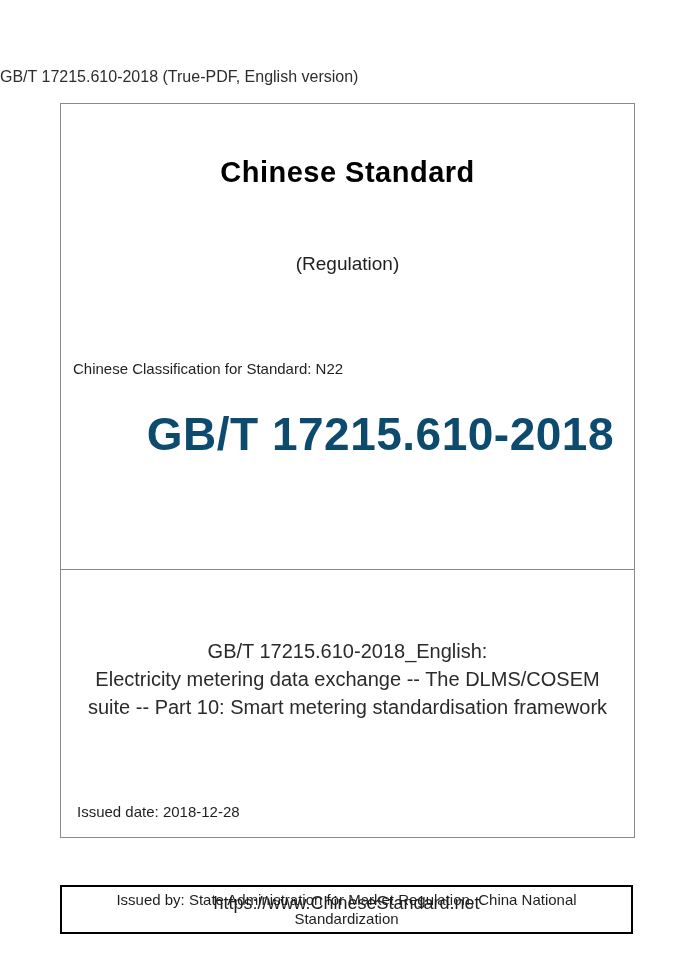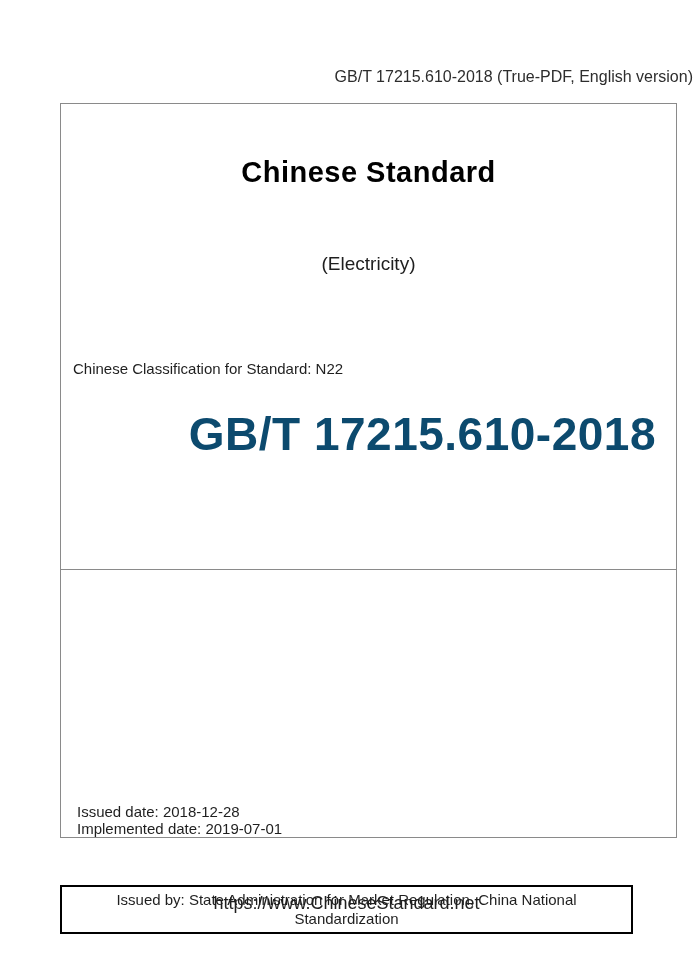--- a/index.html
+++ b/index.html
@@ -8,31 +8,30 @@
     width: 693px;
     height: 980px;
     background: #ffffff;
     font-family: "Liberation Sans", sans-serif;
     color: #1f1f1f;
     overflow: hidden;
   }
   .top-header {
     position: absolute;
     top: 68px; left: 0; width: 100%;
-    text-align: right;
+    text-align: left;
     font-size: 16px;
     color: #2d2d2d;
   }
   .box-main {
     position: absolute;
     left: 60px; top: 103px;
     width: 573px; height: 733px;
     border: 1px solid #8a8a8a;
     background: #ffffff;
-    padding-left: 42px;
   }
   .section-divider {
     position: absolute;
     top: 465px; left: 0; width: 100%;
     border-top: 1px solid #8a8a8a;
   }
   .brand-title {
     position: absolute;
     top: 52px; left: 0; width: 100%;
     text-align: center;
@@ -119,33 +118,37 @@
 <div class="page">
 
   <div class="top-header">GB/T 17215.610-2018 (True-PDF, English version)</div>
 
   <div class="box-main">
 
     <div class="brand-title">Chinese Standard</div>
 
 
     <div class="national-block">
-      <div>(Electricity)</div>
+      <div>(Regulation)</div>
     </div>
 
     <div class="classification">Chinese Classification for Standard: N22</div>
 
     <div class="standard-code">GB/T 17215.610-2018</div>
 
     <div class="section-divider"></div>
 
+    <div class="summary-title">
+      <div>GB/T 17215.610-2018_English:</div>
+      <div>Electricity metering data exchange -- The DLMS/COSEM</div>
+      <div>suite -- Part 10: Smart metering standardisation framework</div>
+    </div>
 
     <div class="dates-row">
       <span>Issued date: 2018-12-28</span>
-      <span>Implemented date: 2019-07-01</span>
     </div>
 
   </div>
 
   <div class="box-issuer">
     <div>Issued by: State Administration for Market Regulation, China National Standardization</div>
   </div>
 
   <div class="footer-link-row">
     <span class="footer-link">https://www.ChineseStandard.net</span>

